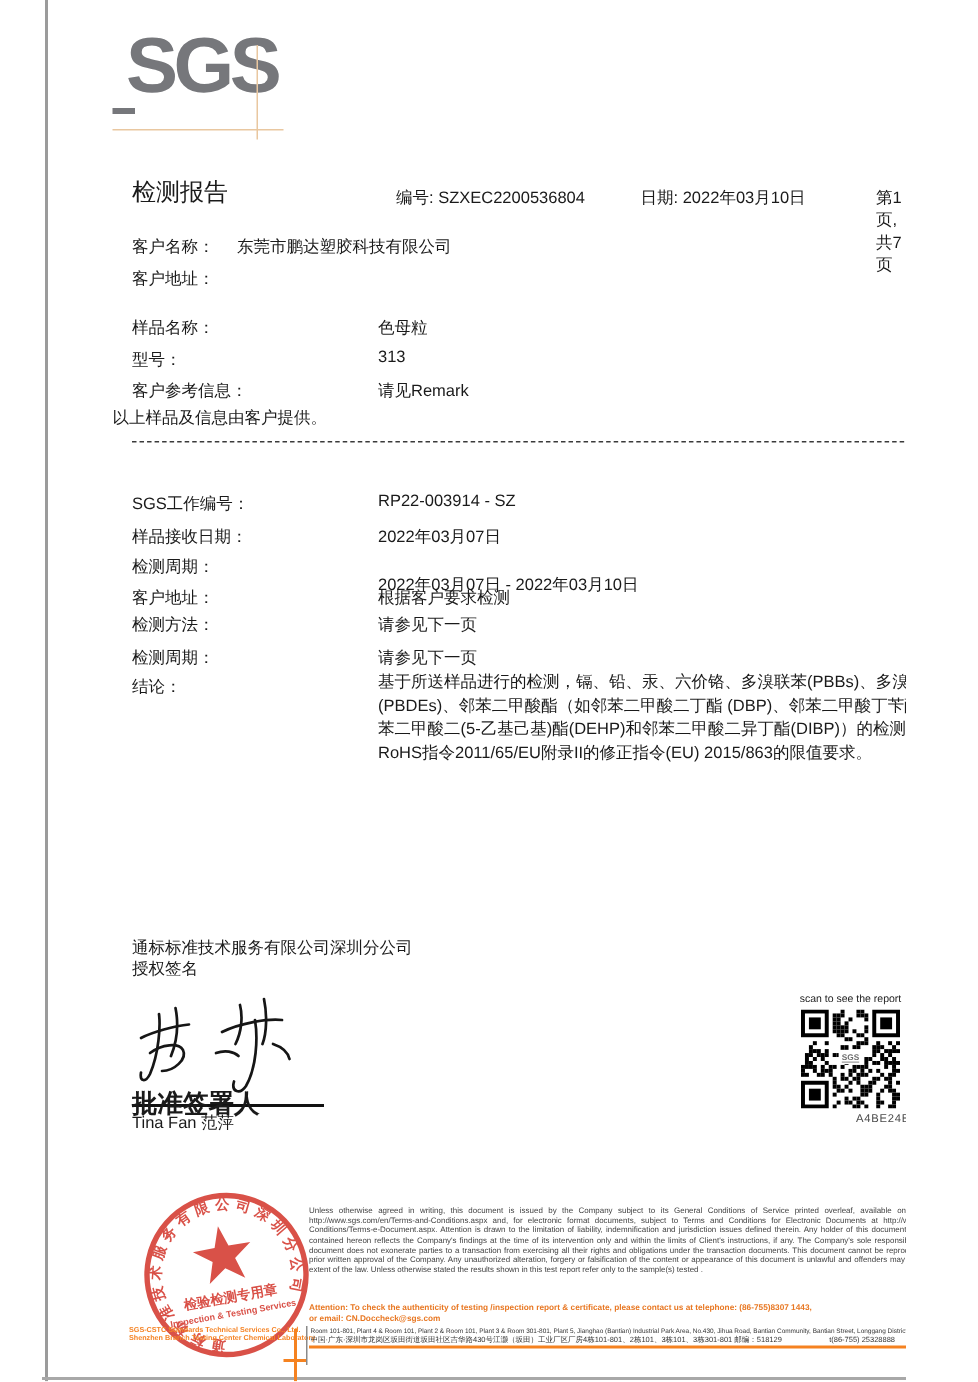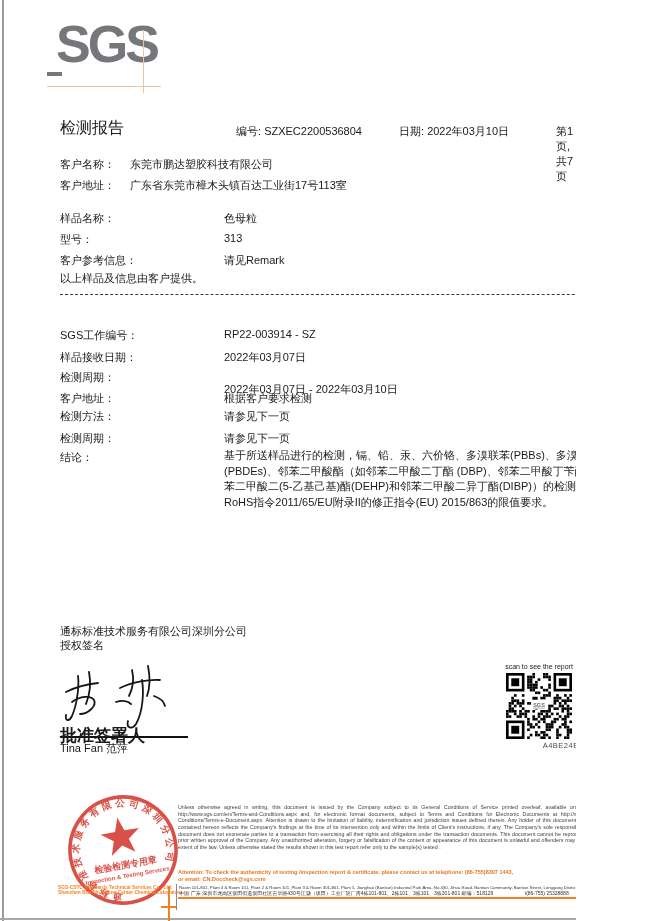--- a/index.html
+++ b/index.html
@@ -1,39 +1,39 @@
 <!DOCTYPE html>
 <html lang="zh"><head>
 <meta charset="utf-8">
 <style>
   html,body{margin:0;padding:0;background:#fff;}
   #page{
     position:relative;width:576px;height:921px;background:#ffffff;overflow:hidden;
-    font-family:"Liberation Sans","DejaVu Sans",sans-serif;color:#1a1a1a;
+    font-family:"Liberation Sans","DejaVu Sans",sans-serif;color:#1a1a1a;margin-left:28px;
   }
   .abs{position:absolute;}
   
   .edge-left{left:2px;top:0;width:2px;height:921px;background:#9b9b9b;}
   .edge-bottom{left:0;top:918px;width:652px;height:2px;background:#a8a8a8;}
   
   .sgs-logo{left:56px;top:18px;font-size:52px;font-weight:bold;letter-spacing:-3px;color:#76777b;line-height:1;}
   .logo-underscore{left:47px;top:72px;width:15px;height:4px;background:#76777b;}
   .hline-logo{left:47px;top:86px;width:114px;height:1px;background:#e9c7a0;}
   .vline-logo{left:143px;top:30px;width:1px;height:63px;background:#e9c7a0;}
   .report-title{left:60px;top:118px;font-size:16px;font-weight:normal;}
   .hdr{top:124px;font-size:11px;}
   .hdr-no{left:236px;}
   .hdr-date{left:399px;}
   .hdr-page{left:556px;}
   
   .lbl{position:absolute;left:60px;font-size:11px;white-space:nowrap;}
   .val{position:absolute;font-size:11px;white-space:nowrap;}
   .v130{left:130px;}
   .v224{left:224px;}
-  .note{left:60px;font-size:11px;}
+  .note{left:47px;font-size:11px;}
   .dashes{left:60px;top:294px;width:580px;border-top:1.5px dashed #3a3a3a;}
   
   .conclusion{left:224px;top:448px;width:420px;font-size:11px;line-height:15.6px;white-space:normal;}
   
   .sig-company{left:60px;top:624px;font-size:11px;}
   .sig-auth{left:60px;top:638px;font-size:11px;}
   .sig-svg{left:58px;top:658px;}
   .sig-line{left:60px;top:736px;width:128px;height:1.5px;background:#111;}
   .sig-name{left:60px;top:741px;font-size:11px;}
   .sig-role{left:60px;top:724px;font-size:17px;font-weight:bold;}
@@ -81,21 +81,20 @@
   </div>
   <div class="abs hdr hdr-date">
     <span>日期:</span>
     <span>2022年03月10日</span>
   </div>
   <div class="abs hdr hdr-page">第1页,共7页</div>
 
   <span class="lbl" style="top:157px">客户名称：</span>
   <span class="val v130" style="top:157px">东莞市鹏达塑胶科技有限公司</span>
   <span class="lbl" style="top:178px">客户地址：</span>
-  <span class="val v130" style="top:178px">广东省东莞市樟木头镇百达工业街17号113室</span>
 
   <span class="lbl" style="top:211px">样品名称：</span>
   <span class="val v224" style="top:211px">色母粒</span>
   <span class="lbl" style="top:232px">型号：</span>
   <span class="val v224" style="top:232px">313</span>
   <span class="lbl" style="top:253px">客户参考信息：</span>
   <span class="val v224" style="top:253px">请见Remark</span>
   <span class="abs note" style="top:271px">以上样品及信息由客户提供。</span>
 
   <div class="abs dashes"></div>

